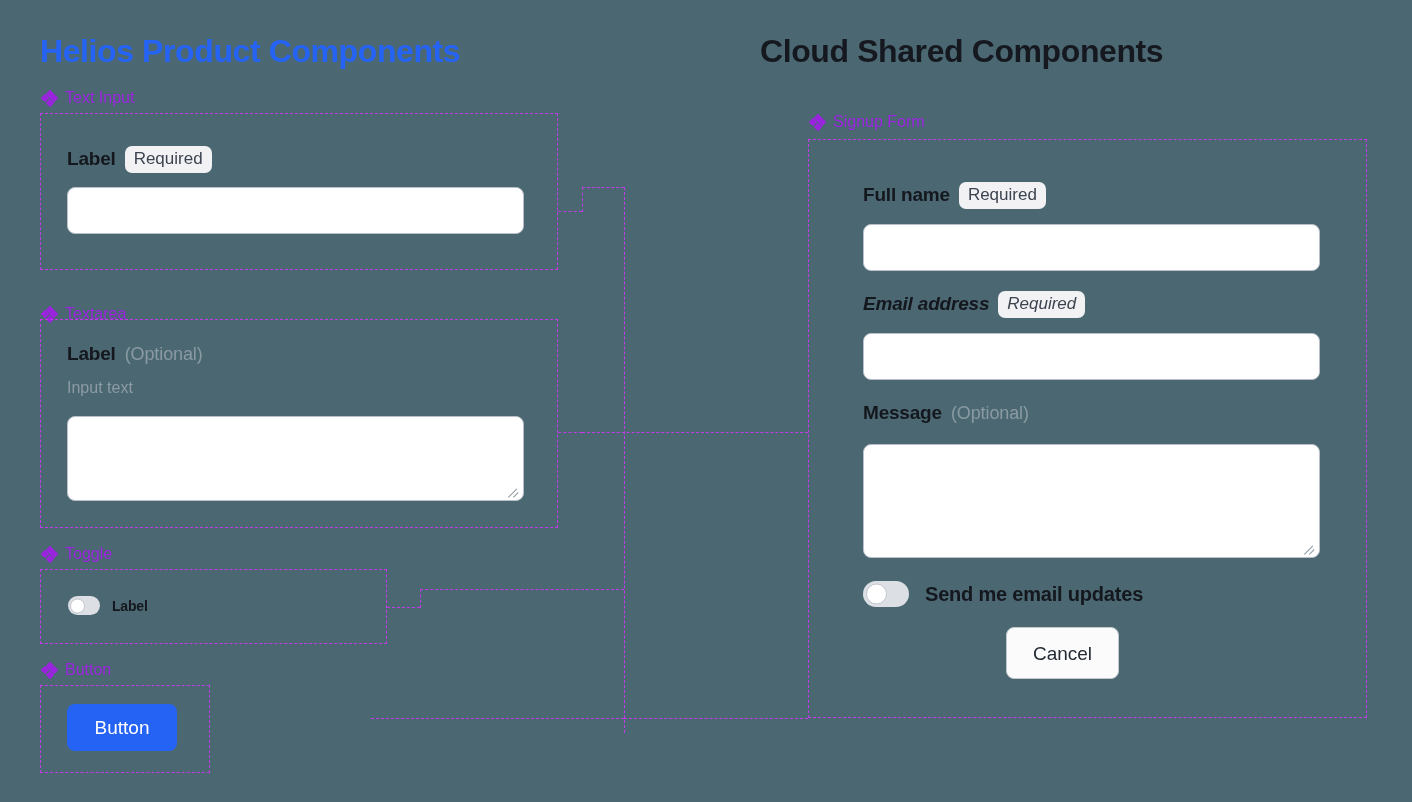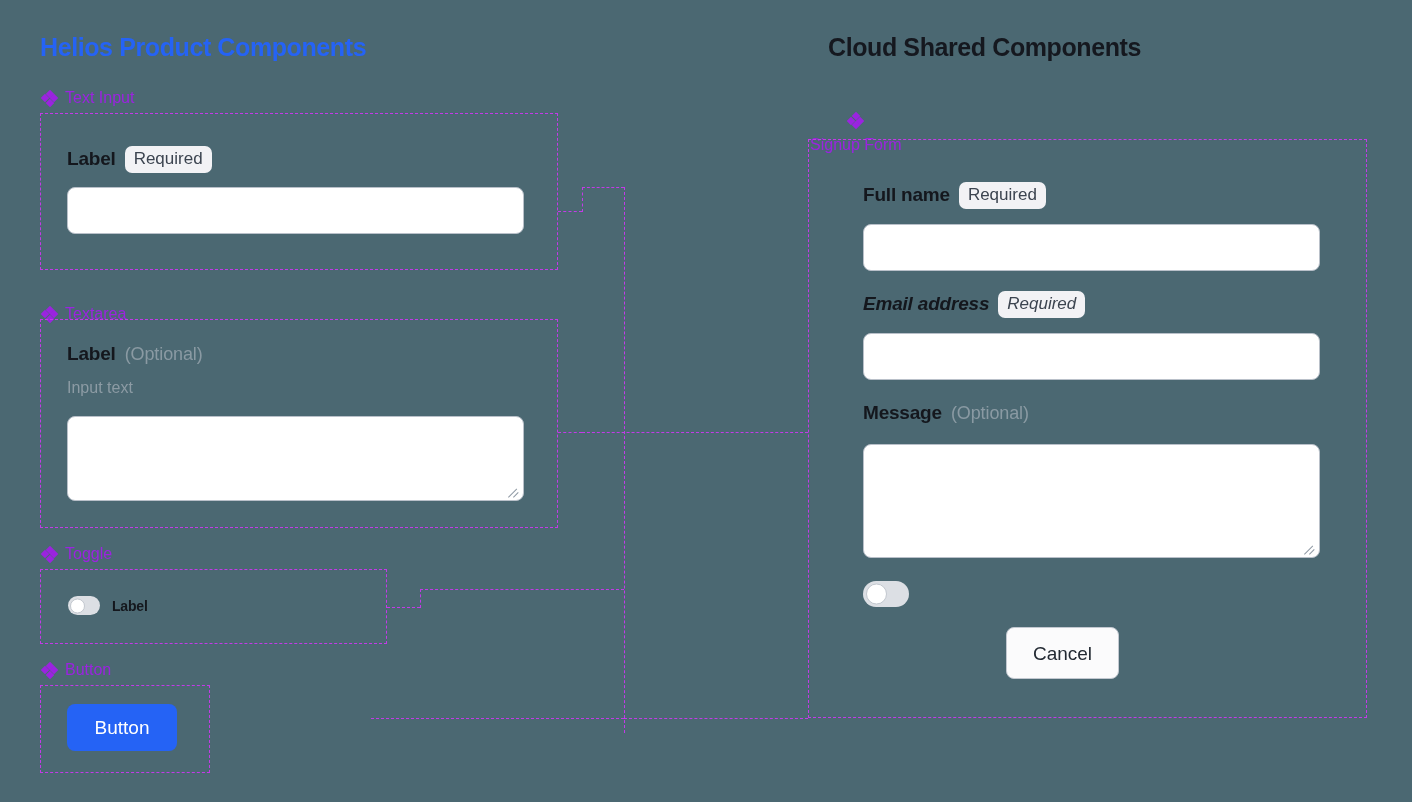--- a/index.html
+++ b/index.html
@@ -12,27 +12,27 @@
   }
   #page {
     position: relative;
     width: 1412px; height: 802px;
     background: #4b6872;
   }
 
   
   .col-title {
     position: absolute;
-    font-size: 25px;
+    font-size: 32px;
     font-weight: bold;
     letter-spacing: -0.4px;
     white-space: nowrap;
   }
   #left-title  { left: 40px;  top: 33px; color: #2563f5; }
-  #right-title { left: 828px; top: 33px; color: #15181f; }
+  #right-title { left: 760px; top: 33px; color: #15181f; }
 
   
   .sec-label {
     position: absolute;
     display: flex;
     align-items: center;
     gap: 8px;
     color: #9b23e0;
     font-size: 16px;
     font-weight: 500;
@@ -259,21 +259,21 @@
   <div class="conn-h" style="left:387px; top:607px; width:33px;"></div>
   <div class="conn-v" style="left:420px; top:589px; height:19px;"></div>
   <div class="conn-h" style="left:420px; top:589px; width:204px;"></div>
 
   <div class="conn-h" style="left:210px; top:728px; width:0px;"></div>
   <div class="conn-h" style="left:371px; top:718px; width:253px;"></div>
   <div class="conn-h" style="left:624px; top:718px; width:184px;"></div>
 
   <div id="right-title" class="col-title">Cloud Shared Components</div>
 
-  <div class="sec-label" style="left:810px; top:113px;flex-direction:column;">
+  <div class="sec-label" style="left:810px; top:113px;">
     <span class="dia-icon">
       <i class="n"></i>
         <i class="w"></i>
         <i class="e"></i>
         <i class="s"></i>
     </span>
     <span>Signup Form</span>
   </div>
   <div class="dbox" style="left:808px; top:139px; width:559px; height:579px;"></div>
 
@@ -296,17 +296,18 @@
   <textarea class="tarea" style="left: 863px; top: 444px; width: 457px; height: 114px;" placeholder=""></textarea>
   <span class="grip" style="left:1304px; top:543px;">
       <span class="a"></span>
       <span class="b"></span>
     </span>
 
   <div class="tog-wrap" style="left:863px; top:581px; gap:16px;">
     <span class="tog" style="width:46px; height:26px;">
         <b style="width:21px; height:21px; left:3px;"></b>
       </span>
+    <span class="tog-lbl" style="font-size:20px;">Send me email updates</span>
   </div>
 
   <button class="btn btn-secondary" style="left:1006px; top:627px; width:113px; height:52px; font-size:19px;">Cancel</button>
 
 </div>
 
 </body></html>

